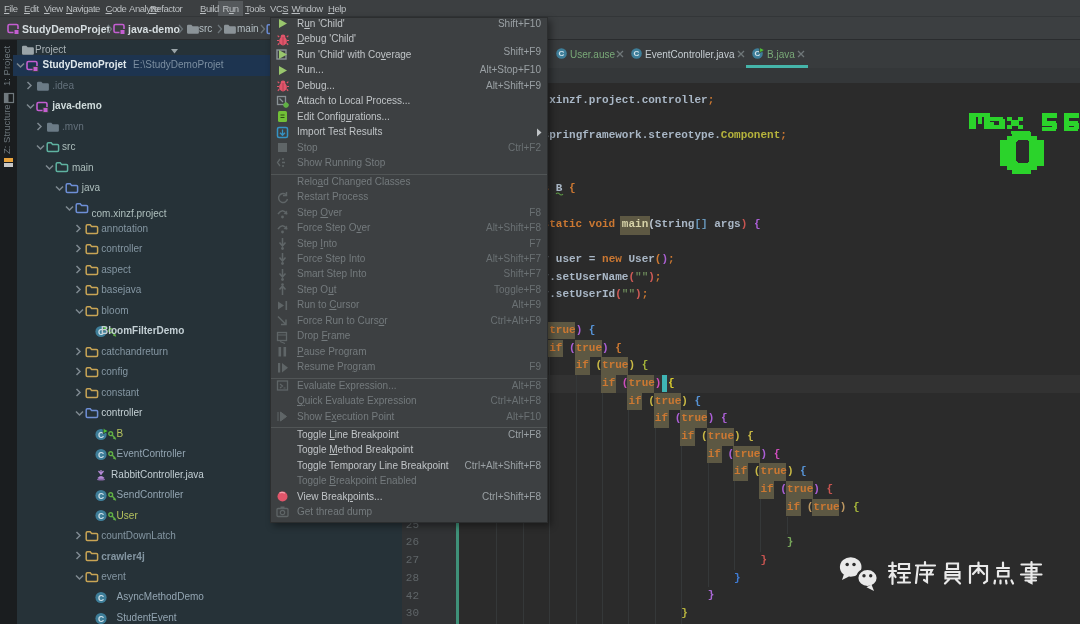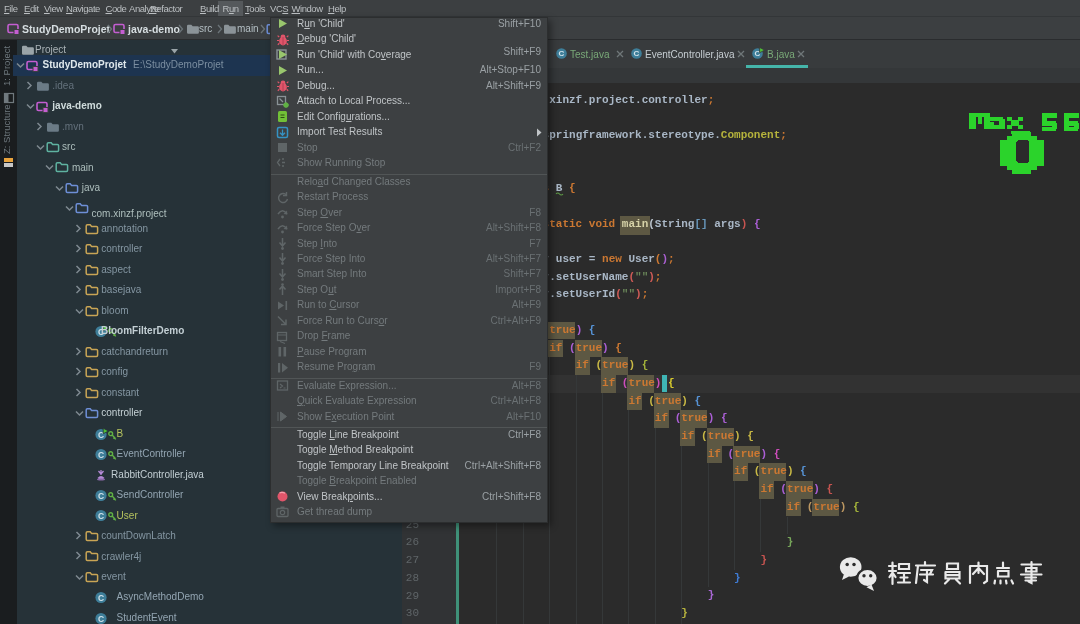--- a/index.html
+++ b/index.html
@@ -270,21 +270,21 @@
 <svg style="left:84.80000000000001px;top:529.91px" width="13" height="12">
     <path d="M1.2 3 q0-1.2 1.2-1.2 h2.8 l1.4 1.6 h4.8 q1.2 0 1.2 1.2 v4.6 q0 1.2-1.2 1.2 h-9 q-1.2 0-1.2-1.2 z" fill="none" stroke="#c9a555" stroke-width="1.5"></path>
   </svg>
 <div class="tr" style="left:101.3px;top:530.0px;color:#8496a2;font-weight:normal">countDownLatch</div>
 <svg style="left:74.80000000000001px;top:551.38px" width="7" height="9">
     <path d="M1.5 1 L5 4.5 L1.5 8" fill="none" stroke="#7e8990" stroke-width="1.5"></path>
   </svg>
 <svg style="left:84.80000000000001px;top:550.38px" width="13" height="12">
     <path d="M1.2 3 q0-1.2 1.2-1.2 h2.8 l1.4 1.6 h4.8 q1.2 0 1.2 1.2 v4.6 q0 1.2-1.2 1.2 h-9 q-1.2 0-1.2-1.2 z" fill="none" stroke="#c9a555" stroke-width="1.5"></path>
   </svg>
-<div class="tr" style="left:101.3px;top:550.5px;color:#8496a2;font-weight:normal">crawler4j</div>
+<div class="tr" style="left:101.3px;top:550.5px;color:#8496a2;font-weight:bold">crawler4j</div>
 <svg style="left:74.80000000000001px;top:573.85px" width="9" height="7">
     <path d="M1 1.5 L4.5 5 L8 1.5" fill="none" stroke="#7e8990" stroke-width="1.5"></path>
   </svg>
 <svg style="left:84.80000000000001px;top:570.85px" width="13" height="12">
     <path d="M1.2 3 q0-1.2 1.2-1.2 h2.8 l1.4 1.6 h4.8 q1.2 0 1.2 1.2 v4.6 q0 1.2-1.2 1.2 h-9 q-1.2 0-1.2-1.2 z" fill="none" stroke="#c9a555" stroke-width="1.5"></path>
   </svg>
 <div class="tr" style="left:101.3px;top:571.0px;color:#8496a2;font-weight:normal">event</div>
 <svg style="left:94.60000000000001px;top:591.32px" width="14" height="13">
     <circle cx="6" cy="6.5" r="5.6" fill="#3e7e99"></circle>
     <text x="6" y="9.6" font-size="8.5" font-weight="bold" font-family="Liberation Sans" fill="#d3e3ea" text-anchor="middle">C</text>
@@ -292,21 +292,21 @@
 <div class="tr" style="left:116.6px;top:591.4px;color:#93a5b2;font-weight:normal">AsyncMethodDemo</div>
 <svg style="left:94.60000000000001px;top:611.79px" width="14" height="13">
     <circle cx="6" cy="6.5" r="5.6" fill="#3e7e99"></circle>
     <text x="6" y="9.6" font-size="8.5" font-weight="bold" font-family="Liberation Sans" fill="#d3e3ea" text-anchor="middle">C</text>
   </svg>
 <div class="tr" style="left:116.6px;top:611.9px;color:#93a5b2;font-weight:normal">StudentEvent</div>
 <svg style="left:556px;top:47px" width="14" height="13">
     <circle cx="5.5" cy="6.5" r="5.3" fill="#3e7e99"></circle>
     <text x="5.5" y="9.4" font-size="8" font-weight="bold" font-family="Liberation Sans" fill="#d3e3ea" text-anchor="middle">C</text>
   </svg>
-<div class="tr" style="left:570px;top:48.5px;color:#79a978">Test.java</div>
+<div class="tr" style="left:570px;top:48.5px;color:#79a978">User.ause</div>
 <svg style="left:615.5px;top:50px" width="8" height="8">
     <path d="M1 1 L7 7 M7 1 L1 7" stroke="#6f7779" stroke-width="1.3"></path>
   </svg>
 <svg style="left:631px;top:47px" width="14" height="13">
     <circle cx="5.5" cy="6.5" r="5.3" fill="#3e7e99"></circle>
     <text x="5.5" y="9.4" font-size="8" font-weight="bold" font-family="Liberation Sans" fill="#d3e3ea" text-anchor="middle">C</text>
   </svg>
 <div class="tr" style="left:645px;top:48.5px;color:#c6cdd2">EventController.java</div>
 <svg style="left:737px;top:50px" width="8" height="8">
     <path d="M1 1 L7 7 M7 1 L1 7" stroke="#6f7779" stroke-width="1.3"></path>
@@ -332,21 +332,21 @@
 <div class="abs" style="left:681.2px;top:428.0px;width:1px;height:196.0px;background:#353839"></div>
 <div class="abs" style="left:681.2px;top:445.7px;width:1px;height:159.3px;background:#353839"></div>
 <div class="abs" style="left:707.6px;top:463.4px;width:1px;height:123.9px;background:#353839"></div>
 <div class="abs" style="left:734.0px;top:481.1px;width:1px;height:88.5px;background:#353839"></div>
 <div class="abs" style="left:760.4px;top:498.8px;width:1px;height:53.1px;background:#353839"></div>
 <div class="abs" style="left:786.8px;top:516.5px;width:1px;height:17.7px;background:#353839"></div>
 <div class="abs" style="left:389px;top:518.7px;width:30px;text-align:right;font-family:'Liberation Mono',monospace;font-size:11px;color:#5f6568">25</div>
 <div class="abs" style="left:389px;top:536.4px;width:30px;text-align:right;font-family:'Liberation Mono',monospace;font-size:11px;color:#5f6568">26</div>
 <div class="abs" style="left:389px;top:554.1px;width:30px;text-align:right;font-family:'Liberation Mono',monospace;font-size:11px;color:#5f6568">27</div>
 <div class="abs" style="left:389px;top:571.8px;width:30px;text-align:right;font-family:'Liberation Mono',monospace;font-size:11px;color:#5f6568">28</div>
-<div class="abs" style="left:389px;top:589.5px;width:30px;text-align:right;font-family:'Liberation Mono',monospace;font-size:11px;color:#5f6568">29</div>
+<div class="abs" style="left:389px;top:589.5px;width:30px;text-align:right;font-family:'Liberation Mono',monospace;font-size:11px;color:#5f6568">42</div>
 <div class="abs" style="left:389px;top:607.2px;width:30px;text-align:right;font-family:'Liberation Mono',monospace;font-size:11px;color:#5f6568">30</div>
 <div class="abs" style="left:521.8px;top:321.8px;width:15px;height:17.7px;background:#5d5843"></div>
 <div class="abs" style="left:548.2px;top:321.8px;width:27px;height:17.7px;background:#5d5843"></div>
 <div class="abs" style="left:548.2px;top:339.5px;width:15px;height:17.7px;background:#5d5843"></div>
 <div class="abs" style="left:574.6px;top:339.5px;width:27px;height:17.7px;background:#5d5843"></div>
 <div class="abs" style="left:574.6px;top:357.2px;width:15px;height:17.7px;background:#5d5843"></div>
 <div class="abs" style="left:601.0px;top:357.2px;width:27px;height:17.7px;background:#5d5843"></div>
 <div class="abs" style="left:601.0px;top:374.9px;width:15px;height:17.7px;background:#5d5843"></div>
 <div class="abs" style="left:627.4px;top:374.9px;width:27px;height:17.7px;background:#5d5843"></div>
 <div class="abs" style="left:627.4px;top:392.6px;width:15px;height:17.7px;background:#5d5843"></div>
@@ -556,21 +556,21 @@
       <path d="M6.5 1 L6.5 8 M3.5 5.5 L6.5 9 L9.5 5.5" fill="none" stroke="#5f6567" stroke-width="1.5"></path>
       <circle cx="6.5" cy="11.5" r="1.4" fill="#5f6567"></circle>
     </svg>
 <div class="mi" style="top:268.4px;color:#747a7d">Smart Step Into</div>
 <div class="ms" style="top:268.4px;color:#6a7073">Shift+F7</div>
 <svg style="left:276px;top:267.8px" width="14" height="14">
       <path d="M6.5 1 L6.5 8 M3.5 5.5 L6.5 9 L9.5 5.5" fill="none" stroke="#5f6567" stroke-width="1.5"></path>
       <circle cx="6.5" cy="11.5" r="1.4" fill="#5f6567"></circle>
     </svg>
 <div class="mi" style="top:283.9px;color:#747a7d">Step O<span style="text-decoration:underline">u</span>t</div>
-<div class="ms" style="top:283.9px;color:#6a7073">Import+F8</div>
+<div class="ms" style="top:283.9px;color:#6a7073">Toggle+F8</div>
 <svg style="left:276px;top:283.2px" width="14" height="14">
       <path d="M6.5 12 L6.5 4 M3.5 6.5 L6.5 3 L9.5 6.5" fill="none" stroke="#5f6567" stroke-width="1.5"></path>
       <circle cx="6.5" cy="1.5" r="1.3" fill="#5f6567"></circle>
     </svg>
 <div class="mi" style="top:299.3px;color:#747a7d">Run to <span style="text-decoration:underline">C</span>ursor</div>
 <div class="ms" style="top:299.3px;color:#6a7073">Alt+F9</div>
 <svg style="left:276px;top:298.7px" width="14" height="14">
       <path d="M2 2.5 L8 6.5 L2 10.5 z" fill="#5f6567"></path>
       <rect x="9.5" y="2" width="1.6" height="9" fill="#5f6567"></rect>
     </svg>

